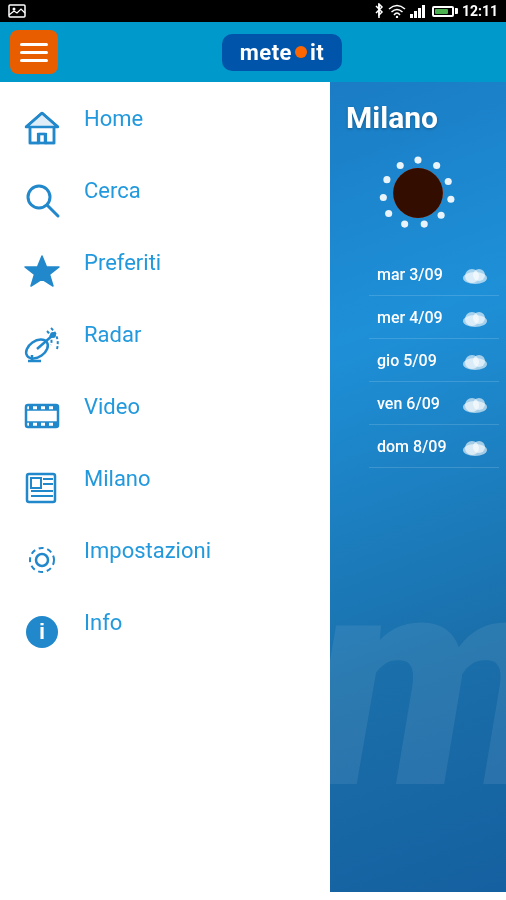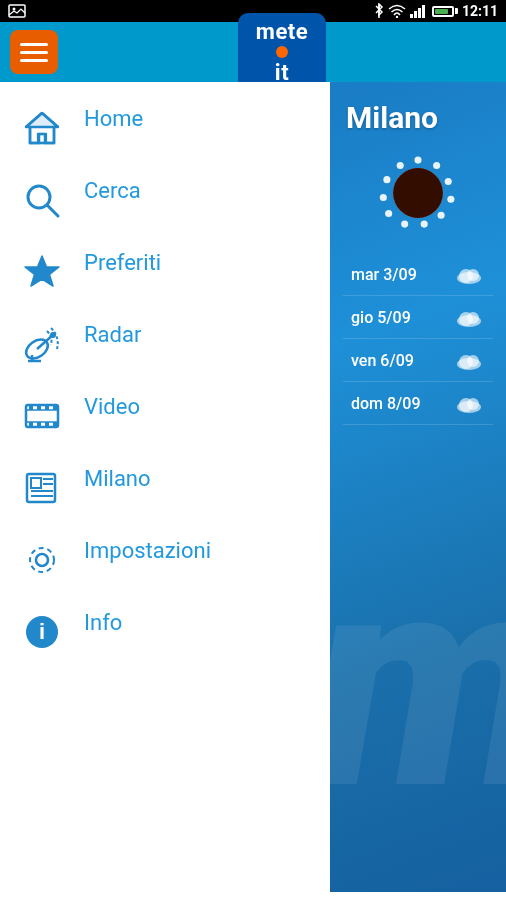--- a/index.html
+++ b/index.html
@@ -61,21 +61,21 @@
     .menu-line {
       width: 28px; height: 3px; background: #fff; border-radius: 2px;
     }
     .logo-container {
       flex: 1; display: flex; justify-content: center;
     }
     .logo {
       background: #0055aa;
       border-radius: 10px;
       padding: 6px 18px;
-      display: flex; align-items: center; gap: 2px; flex-direction: column;
+      display: flex; align-items: center; gap: 2px;
     }
     .logo-text {
       color: #fff; font-size: 22px; font-weight: bold; letter-spacing: 0.5px;
     }
     .logo-dot {
       width: 12px; height: 12px; background: #ff6600; border-radius: 50%; margin: 0 1px;
     }
 
     
     .main-layout {
@@ -130,21 +130,22 @@
       padding: 10px 0 20px;
       position: relative;
     }
     .sun {
       width: 80px; height: 80px; position: relative;
       display: flex; align-items: center; justify-content: center;
     }
 
     
     .forecast-list {
-      padding: 0 13px;
+      padding: 0 7px;
+      margin-left: 32px;
     }
     .forecast-item {
       display: flex;
       align-items: center;
       justify-content: space-between;
       padding: 10px 8px;
       border-bottom: 1px solid rgba(255,255,255,0.15);
     }
     .forecast-date {
       color: #fff;
@@ -370,20 +371,30 @@
         <span class="forecast-date">mar 3/09</span>
         <div class="forecast-icon-area">
           <svg width="28" height="22" viewBox="0 0 28 22">
             <ellipse cx="14" cy="15" rx="12" ry="6" fill="rgba(255,255,255,0.6)"></ellipse>
             <ellipse cx="11" cy="13" rx="7" ry="7" fill="rgba(255,255,255,0.6)"></ellipse>
             <ellipse cx="18" cy="12" rx="6" ry="6" fill="rgba(255,255,255,0.6)"></ellipse>
           </svg>
         </div>
       </div>
       <div class="forecast-item">
+        <span class="forecast-date">mer 4/09</span>
+        <div class="forecast-icon-area">
+          <svg width="28" height="22" viewBox="0 0 28 22">
+            <ellipse cx="14" cy="15" rx="12" ry="6" fill="rgba(255,255,255,0.6)"></ellipse>
+            <ellipse cx="11" cy="13" rx="7" ry="7" fill="rgba(255,255,255,0.6)"></ellipse>
+            <ellipse cx="18" cy="12" rx="6" ry="6" fill="rgba(255,255,255,0.6)"></ellipse>
+          </svg>
+        </div>
+      </div>
+      <div class="forecast-item">
         <span class="forecast-date">gio 5/09</span>
         <div class="forecast-icon-area">
           <svg width="28" height="22" viewBox="0 0 28 22">
             <ellipse cx="14" cy="15" rx="12" ry="6" fill="rgba(255,255,255,0.6)"></ellipse>
             <ellipse cx="11" cy="13" rx="7" ry="7" fill="rgba(255,255,255,0.6)"></ellipse>
             <ellipse cx="18" cy="12" rx="6" ry="6" fill="rgba(255,255,255,0.6)"></ellipse>
           </svg>
         </div>
       </div>
       <div class="forecast-item">

